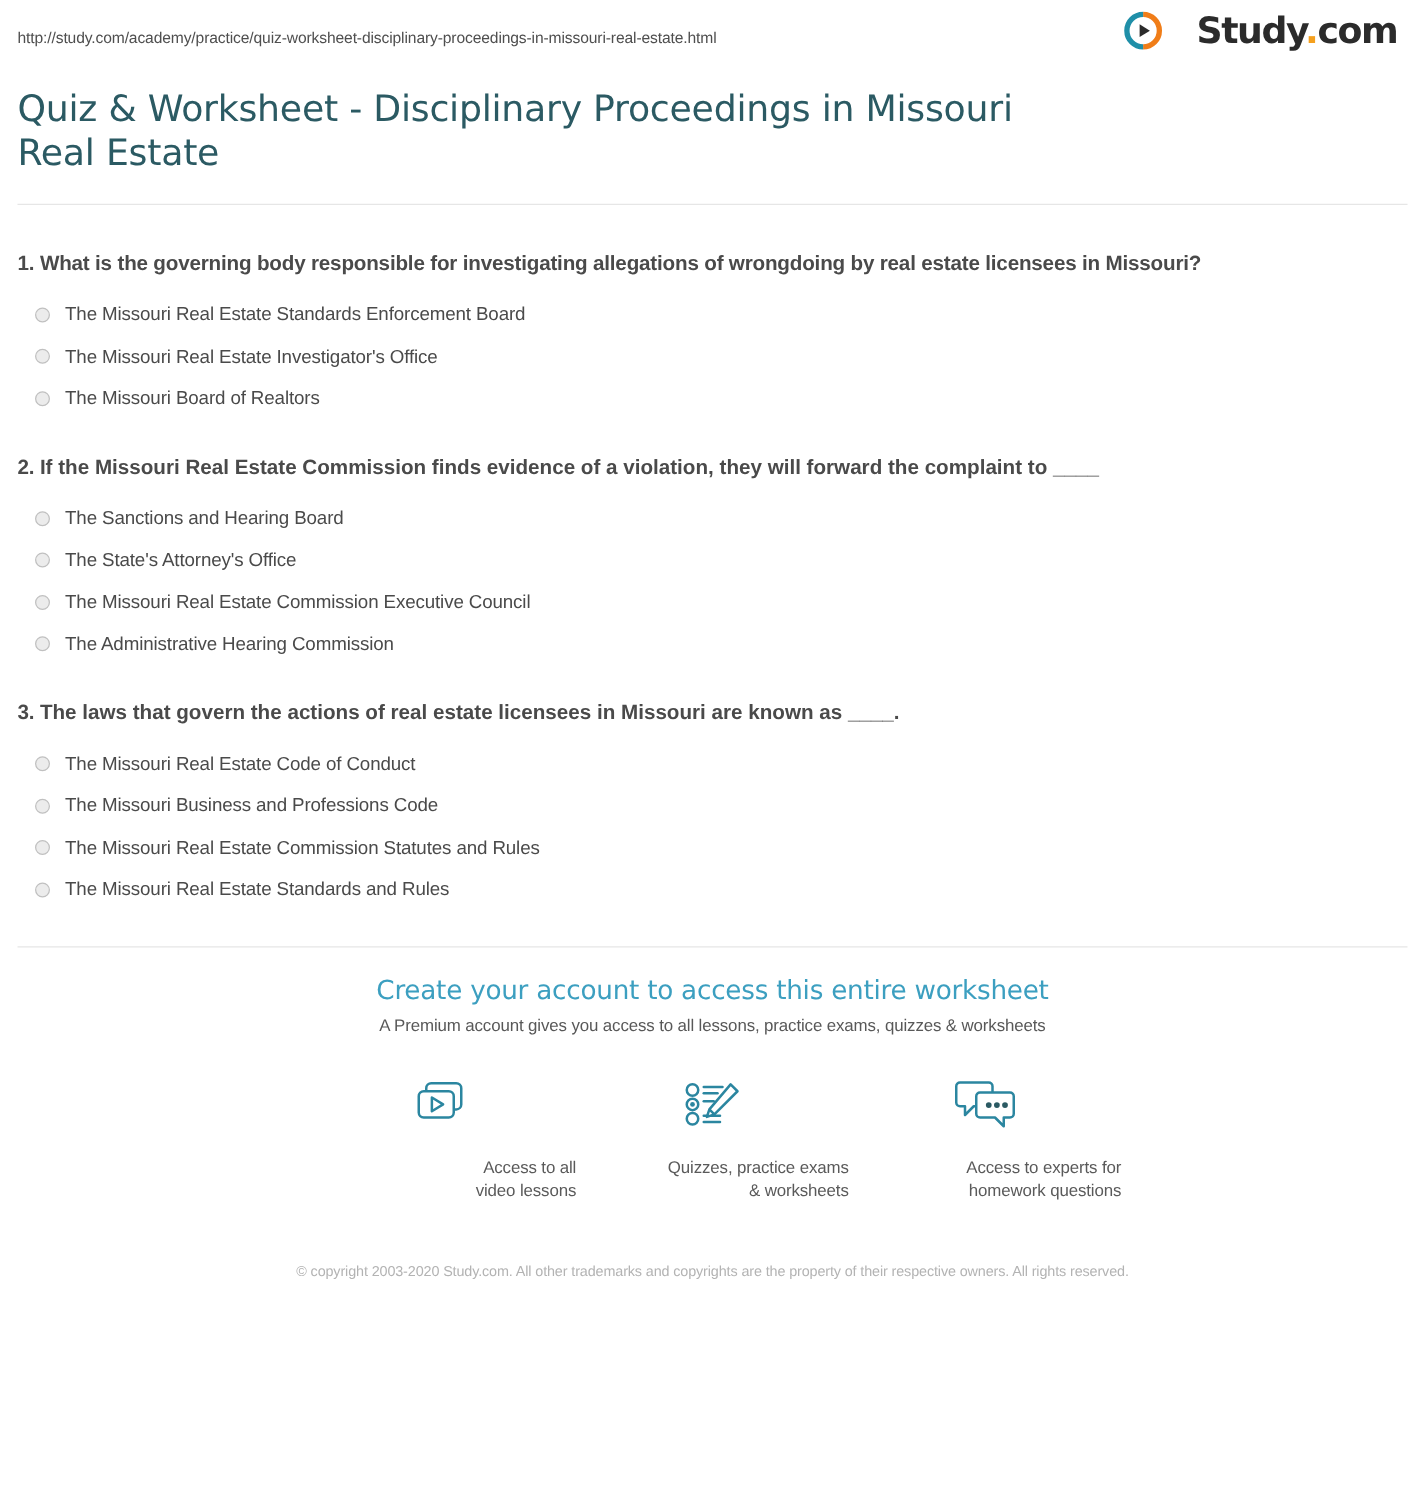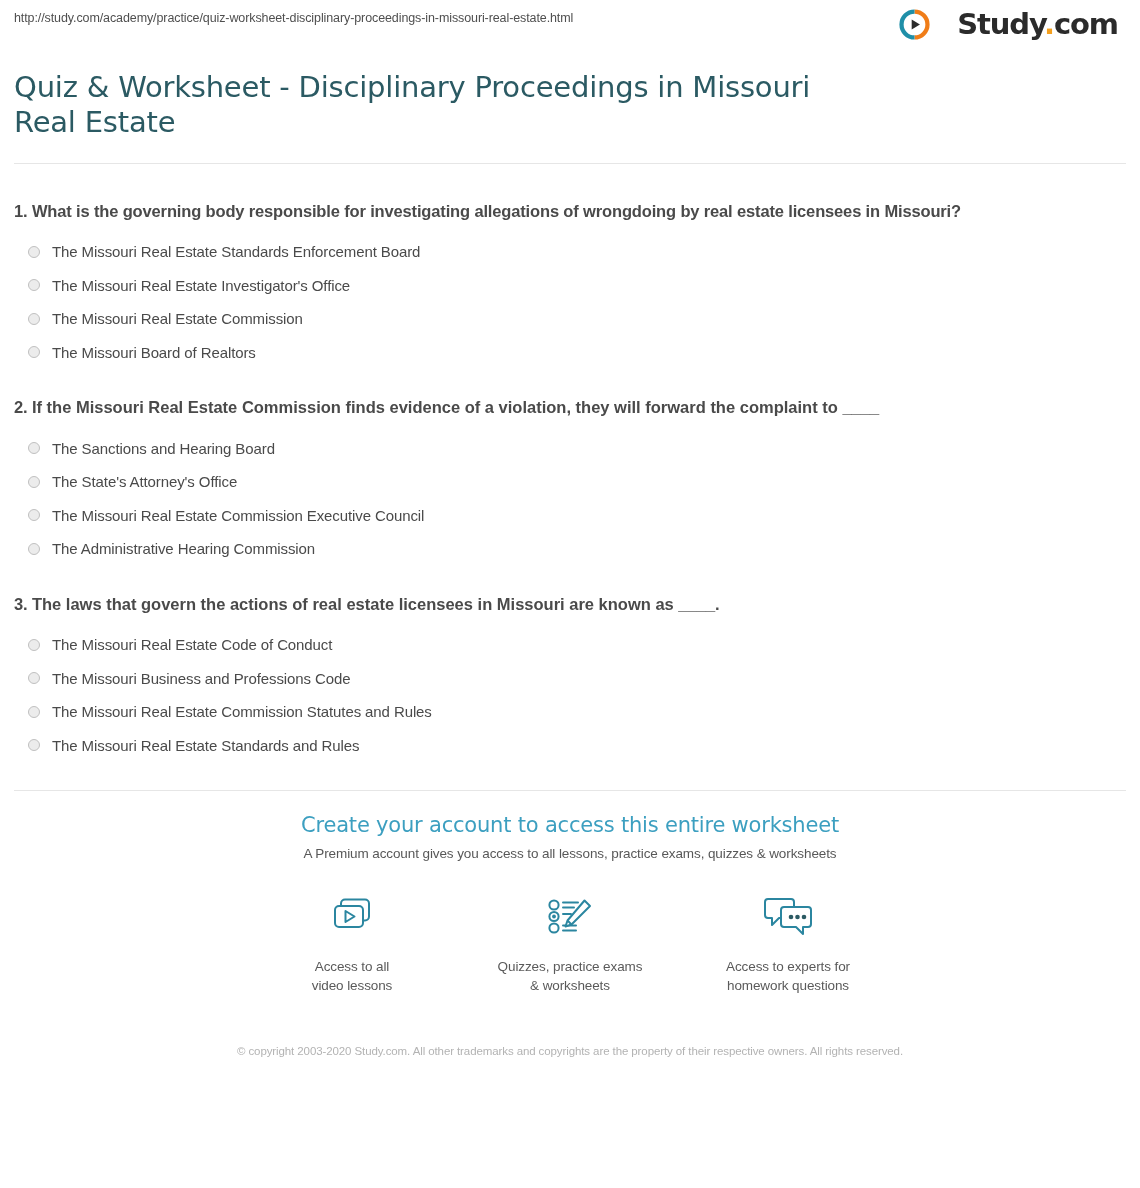--- a/index.html
+++ b/index.html
@@ -25,20 +25,21 @@
     justify-content: space-between;
     padding: 11px 14px 0 14px;
     height: 58px;
   }
   .url {
     font-size: 12.5px;
     color: #4f4f4f;
     line-height: 1.2;
     letter-spacing: -0.1px;
     white-space: nowrap;
+    margin-top: 12px;
   }
 
   
   .logo {
     display: flex;
     align-items: center;
     gap: 7px;
     margin-top: -2px;
     margin-right: 8px;
   }
@@ -148,21 +149,21 @@
 
   
   .features {
     display: flex;
     justify-content: center;
     gap: 0;
     margin-top: 28px;
   }
   .feature {
     width: 218px;
-    text-align: center;
+    text-align: right;
   }
   .feature-icon {
     height: 56px;
     display: flex;
     align-items: center;
     justify-content: center;
   }
   .feature-label {
     margin-top: 12px;
     font-size: 13.5px;
@@ -212,24 +213,20 @@
   <div class="question-block">
     <p class="q-text"><span>1.</span> <span>What is the governing body responsible for investigating allegations of wrongdoing by real estate licensees in Missouri?</span></p>
     <ul class="options">
       <li class="option">
         <span class="radio"></span>
         <span>The Missouri Real Estate Standards Enforcement Board</span>
       </li>
       <li class="option">
         <span class="radio"></span>
         <span>The Missouri Real Estate Investigator's Office</span>
-      </li>
-      <li class="option">
-        <span class="radio"></span>
-        <span>The Missouri Real Estate Commission</span>
       </li>
       <li class="option">
         <span class="radio"></span>
         <span>The Missouri Board of Realtors</span>
       </li>
     </ul>
   </div>
 
   <div class="question-block">
     <p class="q-text"><span>2.</span> <span class="blank">If the Missouri Real Estate Commission finds evidence of a violation, they will forward the complaint to ____</span></p>

